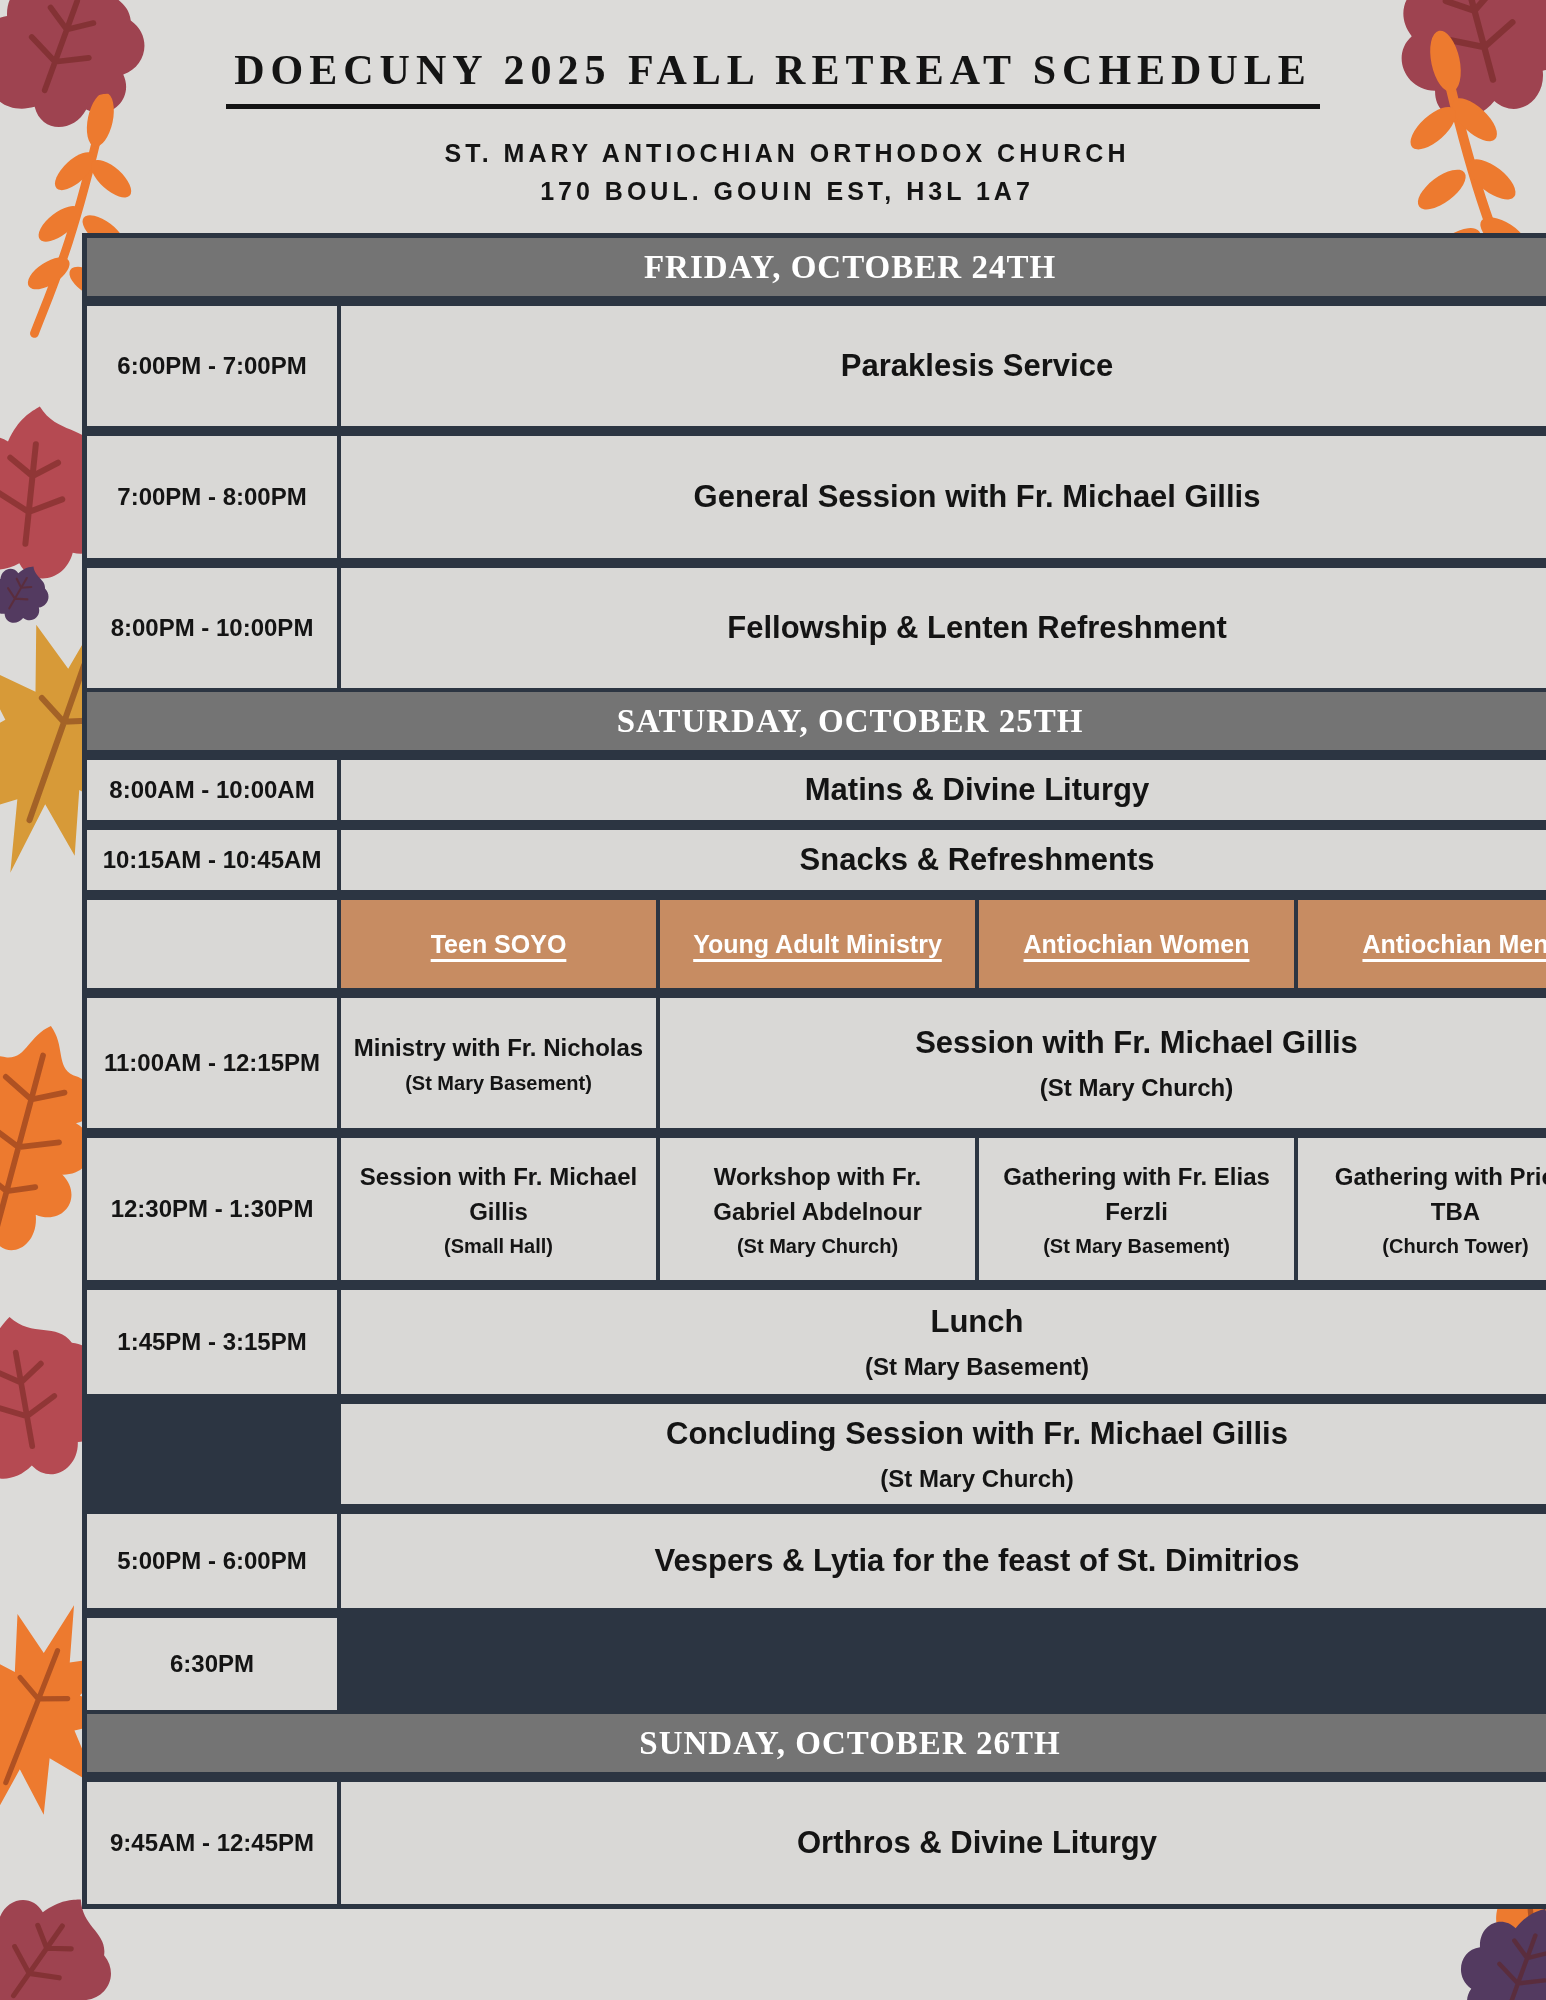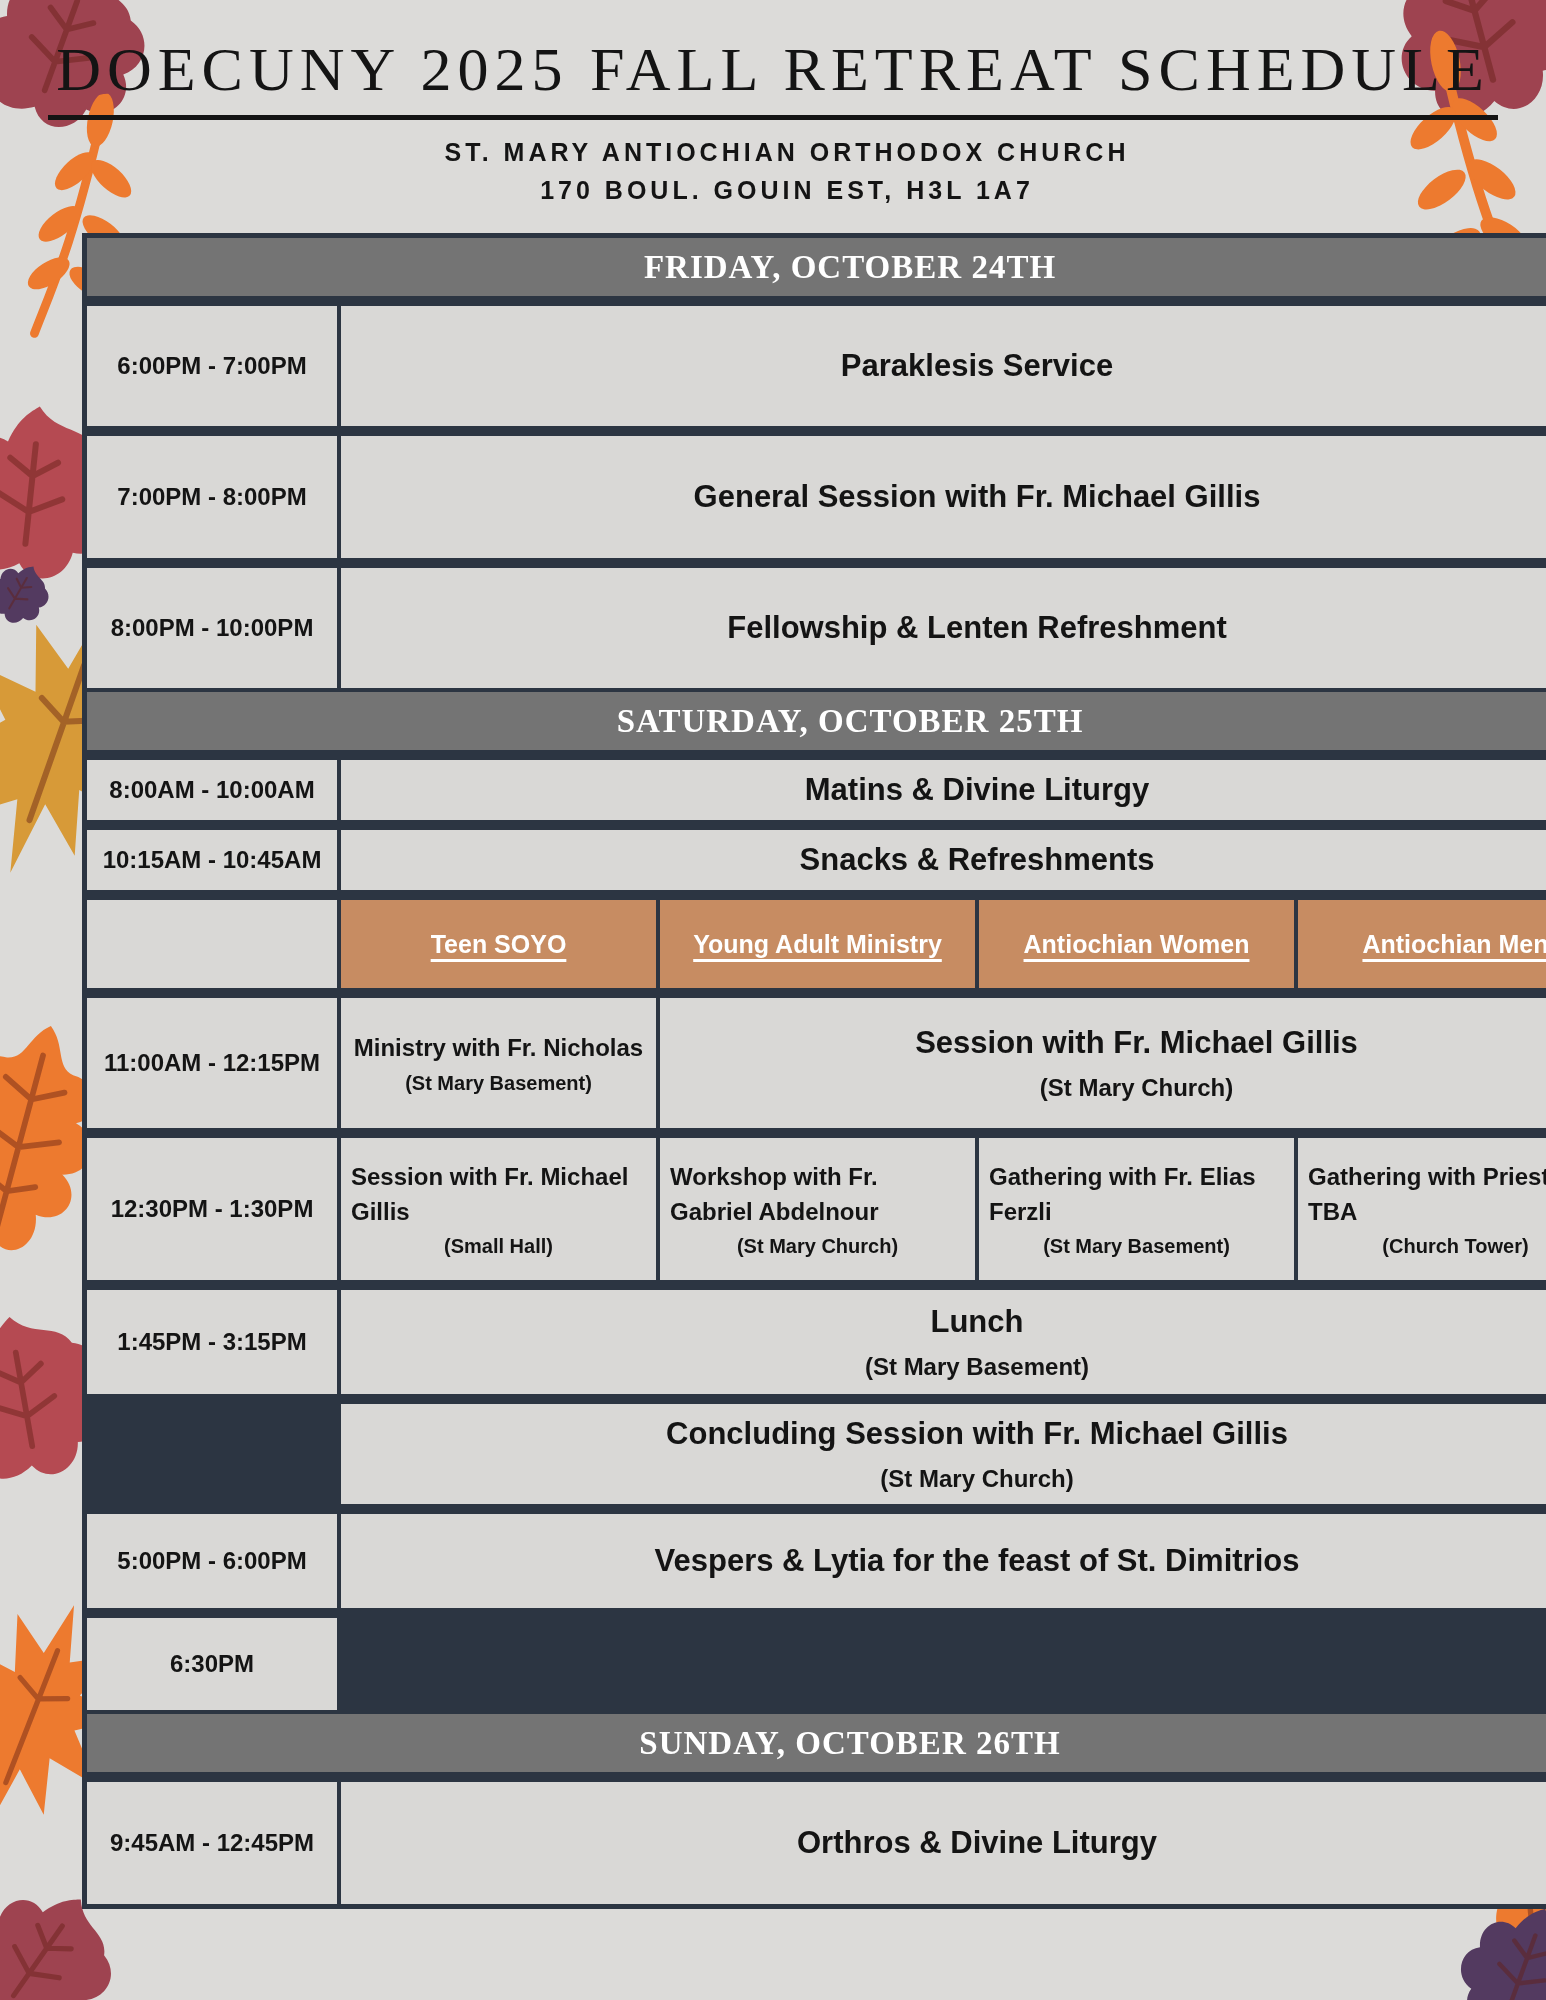--- a/index.html
+++ b/index.html
@@ -9,34 +9,34 @@
     --page-bg:#dcdbd9;
     --orange:#c78c62;
     --ink:#141414;
   }
   *{box-sizing:border-box;}
   body{margin:0;background:#fff;font-family:"Liberation Sans",sans-serif;}
   .page{position:relative;width:1546px;height:2000px;margin:0 auto;background:var(--page-bg);overflow:hidden;}
 
   
   .flyer-header{position:absolute;left:0;top:34px;width:100%;text-align:center;z-index:3;}
-  .title{display:inline-block;margin:0;font-family:"Liberation Serif",serif;font-weight:400;
-         font-size:62px;letter-spacing:6px;color:var(--ink);
+  .title{display:inline-block;margin:12px;font-family:"Liberation Serif",serif;font-weight:700;
+         font-size:42px;letter-spacing:6px;color:var(--ink);
          border-bottom:5px solid var(--ink);padding:0 8px 10px;white-space:nowrap;}
   .subtitle{margin:14px 0 0;font-family:Liberation Sans, sans-serif;font-weight:700;
             font-size:25px;letter-spacing:4px;color:var(--ink);line-height:1.5;padding-left:28px;}
 
   
   .schedule{position:absolute;left:82px;top:233px;width:1536px;z-index:2;
     display:grid;
     grid-template-columns:250px 1fr 1fr 1fr 1fr;
     grid-template-rows:58px 126px 128px 126px 58px 66px 66px 94px 136px 148px 110px 106px 100px 98px 58px 128px;
     gap:4px;background:var(--border);border:5px solid var(--border);}
   .cell{background:var(--cell-bg);display:flex;flex-direction:column;align-items:center;justify-content:center;
-        text-align:left;color:var(--ink);padding:4px 10px;margin-top:6px;}
+        text-align:center;color:var(--ink);padding:4px 10px;margin-top:6px;}
   .day-header{grid-column:1/-1;background:var(--day-bg);color:#fff;
         display:flex;align-items:center;justify-content:center;
         font-family:"Liberation Serif",serif;font-weight:700;font-size:33px;letter-spacing:1px;}
   .time{font-weight:700;font-size:24px;padding:4px 4px;}
   .event{grid-column:2/-1;}
   .event-title{font-weight:700;font-size:31px;line-height:1.25;}
   .event-loc{font-weight:700;font-size:24px;margin-top:12px;}
   .group-cell{background:var(--orange);color:#fff;font-weight:700;font-size:25px;}
   .group-cell .u{text-decoration:underline;text-decoration-thickness:3px;text-underline-offset:6px;}
   .pcell-title{font-weight:700;font-size:24px;line-height:1.45;}

